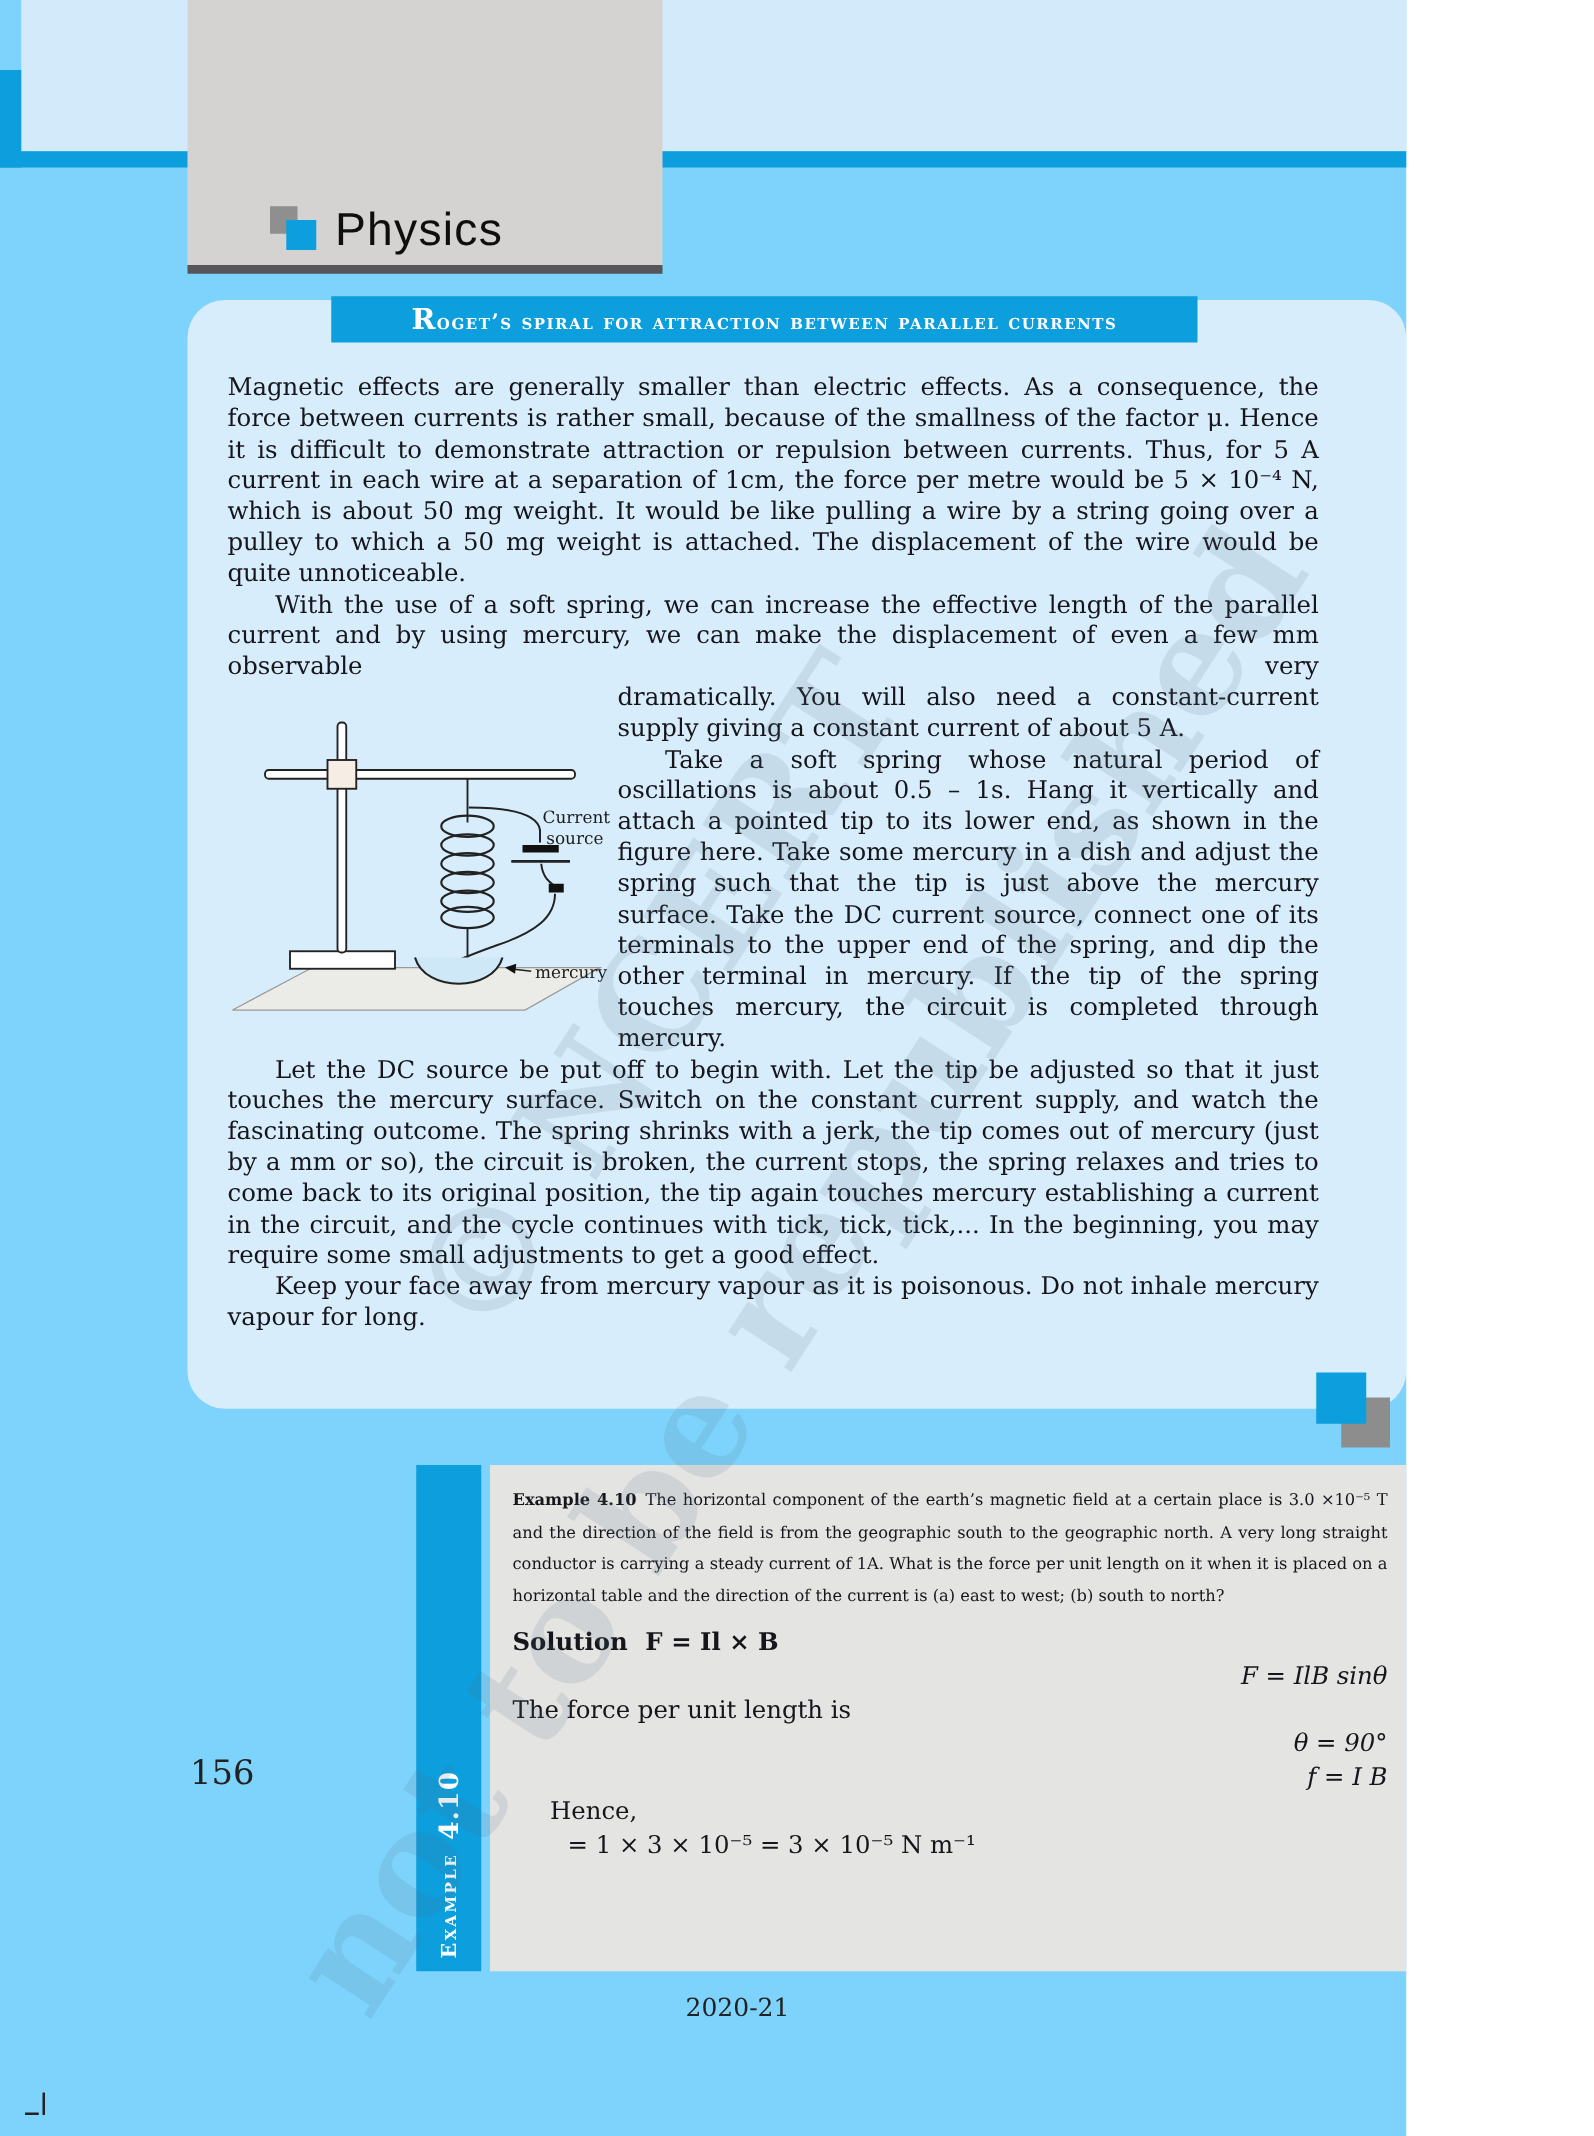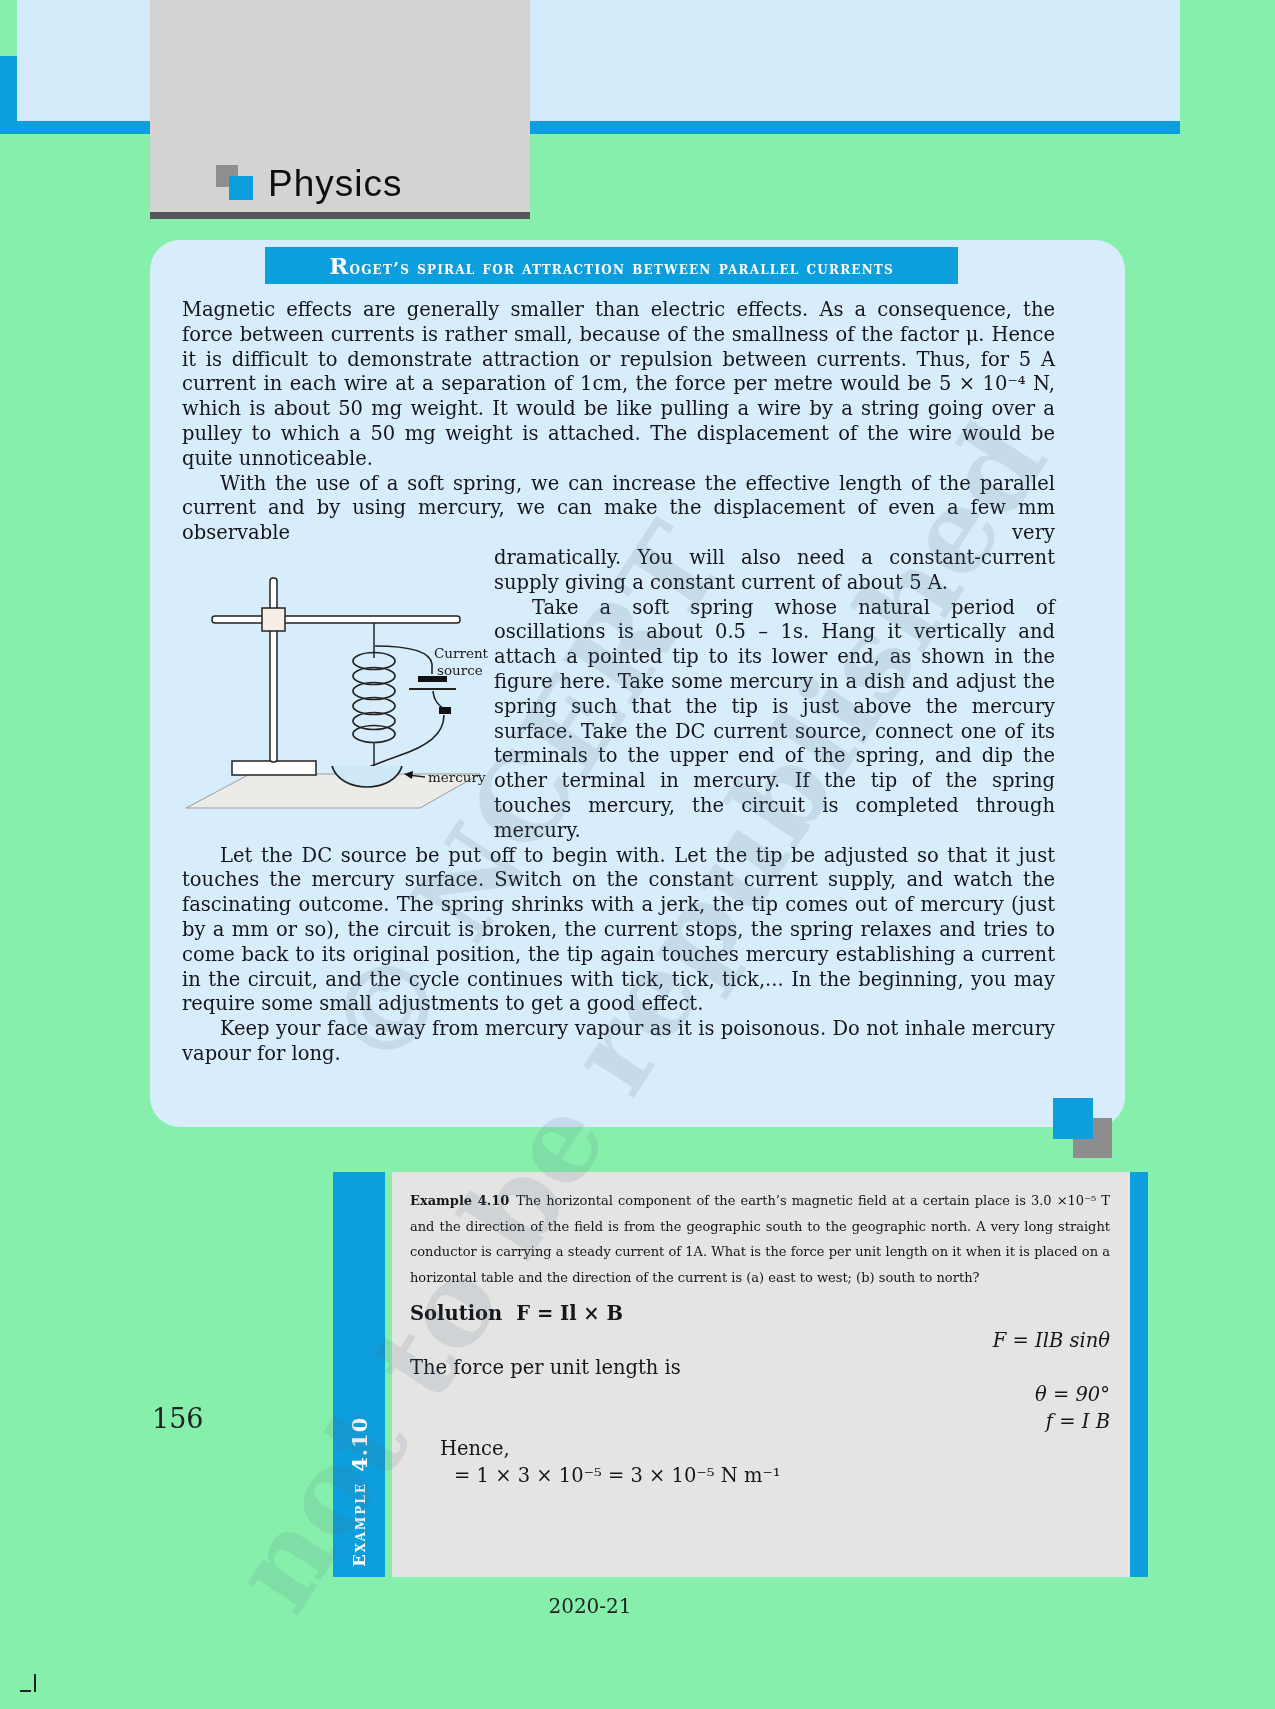--- a/index.html
+++ b/index.html
@@ -1,16 +1,16 @@
 <!DOCTYPE html>
 <html><head>
 <meta charset="utf-8">
 <style>
   html,body{margin:0;padding:0;background:#fff;}
-  .page{position:relative;width:1275px;height:1709px;background:#86efac;
+  .page{position:relative;width:1125px;height:1709px;background:#7dd3fc;
         font-family:"DejaVu Serif",serif;color:#15151b;overflow:hidden;}
   .abs{position:absolute;}
 
   
   .band-pale{left:17px;top:0;width:1163px;height:121px;background:#d2eaf9;}
   .band-stripe{left:0;top:121px;width:1180px;height:13px;background:#0d9edd;}
   .left-tab{left:0;top:56px;width:17px;height:78px;background:#0d9edd;}
   .header-box{left:150px;top:0;width:380px;height:212px;background:#d4d3d1;}
   .header-underline{left:150px;top:212px;width:380px;height:7px;background:#55555a;}
   .logo-gray{left:216px;top:165px;width:22px;height:22px;background:#8f8f8f;}
@@ -20,21 +20,21 @@
 
   
   .mark{width:18px;height:18px;}
   .mark .h{position:absolute;left:0;bottom:0;width:11px;height:2px;background:#222;}
   .mark .v{position:absolute;right:2px;top:0;width:2px;height:18px;background:#222;}
   .mark-top{left:20px;top:6px;}
   .mark-bottom{left:20px;top:1674px;}
 
   
   .roget-box{left:150px;top:240px;width:975px;height:887px;background:#d8edfb;border-radius:30px;}
-  .roget-titlebar{left:265px;top:247px;width:693px;height:37px;background:#0d9edd;}
+  .roget-titlebar{left:265px;top:237px;width:693px;height:37px;background:#0d9edd;}
   .roget-title{margin:0;font-variant:small-caps;font-weight:bold;color:#ffffff;
         font-size:17px;letter-spacing:1.2px;text-align:center;line-height:37px;}
   .roget-title::first-letter{font-size:23px;}
 
   .body-text{left:182px;top:298px;width:873px;}
   .body-text p{margin:0;font-size:19.5px;line-height:24.8px;text-align:justify;}
   .indent{text-indent:38px;}
   .last-just{text-align-last:justify;}
 
   .fig{float:left;width:306px;height:252px;margin:12px 6px 20px 0;}

